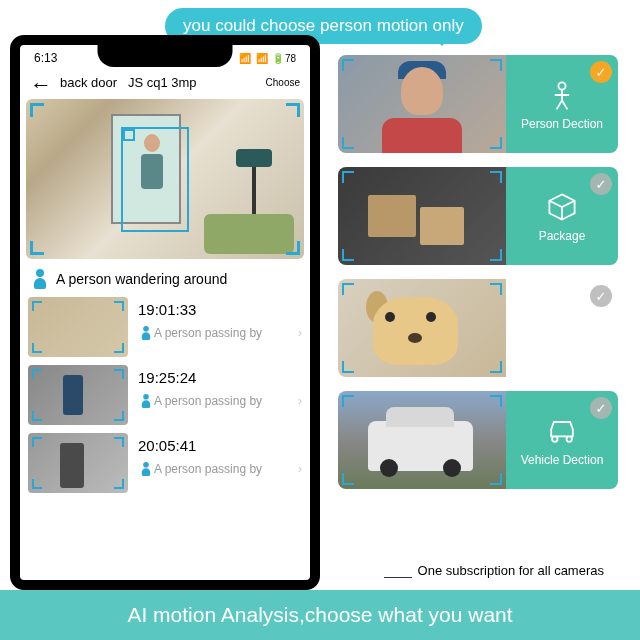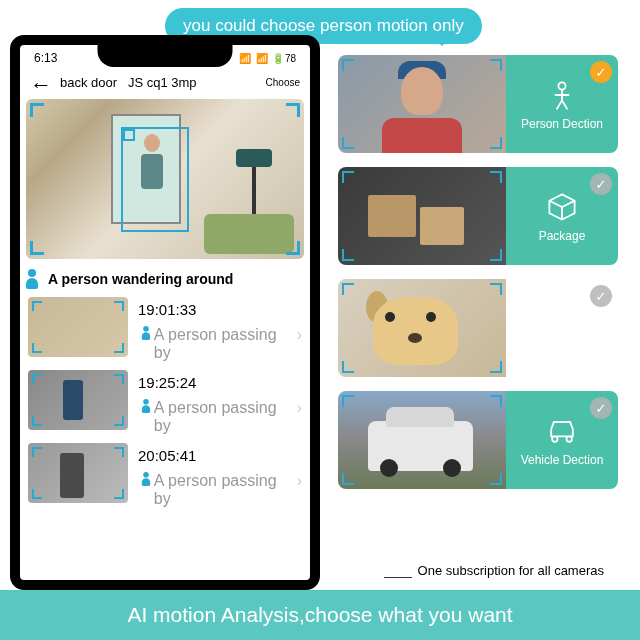--- a/index.html
+++ b/index.html
@@ -33,37 +33,37 @@
 .mainimg .person .head{width:16px;height:18px;background:#d4a888;border-radius:50%;margin-left:8px}
 .mainimg .person .body{width:22px;height:35px;background:#5a8888;border-radius:4px;margin-top:2px;margin-left:5px}
 .mainimg .framebox{position:absolute;left:95px;top:28px;width:68px;height:105px;border:2px solid #2aa8d4}
 .mainimg .framebox::before,.mainimg .framebox::after{content:"";position:absolute;width:8px;height:8px;border:2px solid #2aa8d4;background:transparent}
 .corner{position:absolute;width:14px;height:14px;border:3px solid #2aa8d4}
 .c1{top:4px;left:4px;border-right:none;border-bottom:none}
 .c2{top:4px;right:4px;border-left:none;border-bottom:none}
 .c3{bottom:4px;left:4px;border-right:none;border-top:none}
 .c4{bottom:4px;right:4px;border-left:none;border-top:none}
 
-.alert{display:flex;align-items:center;gap:8px;padding:8px 4px;font-size:14px;font-weight:700}
+.alert{display:flex;align-items:center;gap:8px;padding:8px 12px;font-size:14px;font-weight:400}
 .picon{width:16px;height:20px;position:relative}
 .picon::before{content:"";position:absolute;top:0;left:4px;width:8px;height:8px;background:#2aa8d4;border-radius:50%}
 .picon::after{content:"";position:absolute;top:9px;left:2px;width:12px;height:11px;background:#2aa8d4;border-radius:6px 6px 2px 2px}
 
 .eventlist{padding:0 8px}
 .event{display:flex;gap:10px;margin-bottom:8px}
 .thumb{width:100px;height:60px;border-radius:4px;flex-shrink:0;position:relative;overflow:hidden}
 .thumb .corner{width:10px;height:10px;border-width:2px}
 .t1{background:linear-gradient(135deg,#c8b898,#d4c8a8)}
 .t2{background:linear-gradient(135deg,#888,#aaa)}
 .t2::before{content:"";position:absolute;left:35px;top:10px;width:20px;height:40px;background:#2a4a6a;border-radius:3px}
 .t3{background:linear-gradient(135deg,#999,#bbb)}
 .t3::before{content:"";position:absolute;left:32px;top:10px;width:24px;height:45px;background:#4a4a4a;border-radius:3px}
 .einfo{flex:1;padding-top:4px}
 .etime{font-size:15px;font-weight:400;margin-bottom:8px}
-.edesc{font-size:16px;color:#999;display:flex;gap:0}
+.edesc{font-size:12px;color:#999;display:flex;align-items:center;gap:0}
 .edesc .picon{transform:scale(.7);margin:-3px 0}
 .chev{color:#ccc;margin-left:auto}
 
 
 .tiles{position:absolute;right:22px;top:55px;width:280px;display:flex;flex-direction:column;gap:14px}
 .tile{height:98px;border-radius:8px;display:flex;position:relative;overflow:hidden}
 .tile .photo{width:60%;position:relative}
 .tile .label{width:40%;background:#4ac0a8;display:flex;flex-direction:column;align-items:center;justify-content:center;color:#fff;font-size:12px;gap:4px}
 .tile .check{position:absolute;top:6px;right:6px;width:22px;height:22px;border-radius:50%;display:flex;align-items:center;justify-content:center;color:#fff;font-size:13px;z-index:3}
 .tile .check.sel{background:#f5a623}

